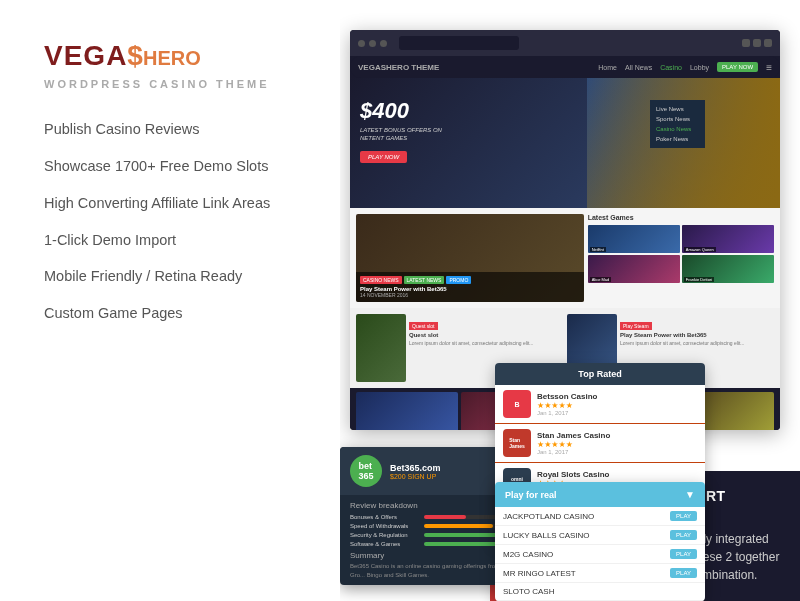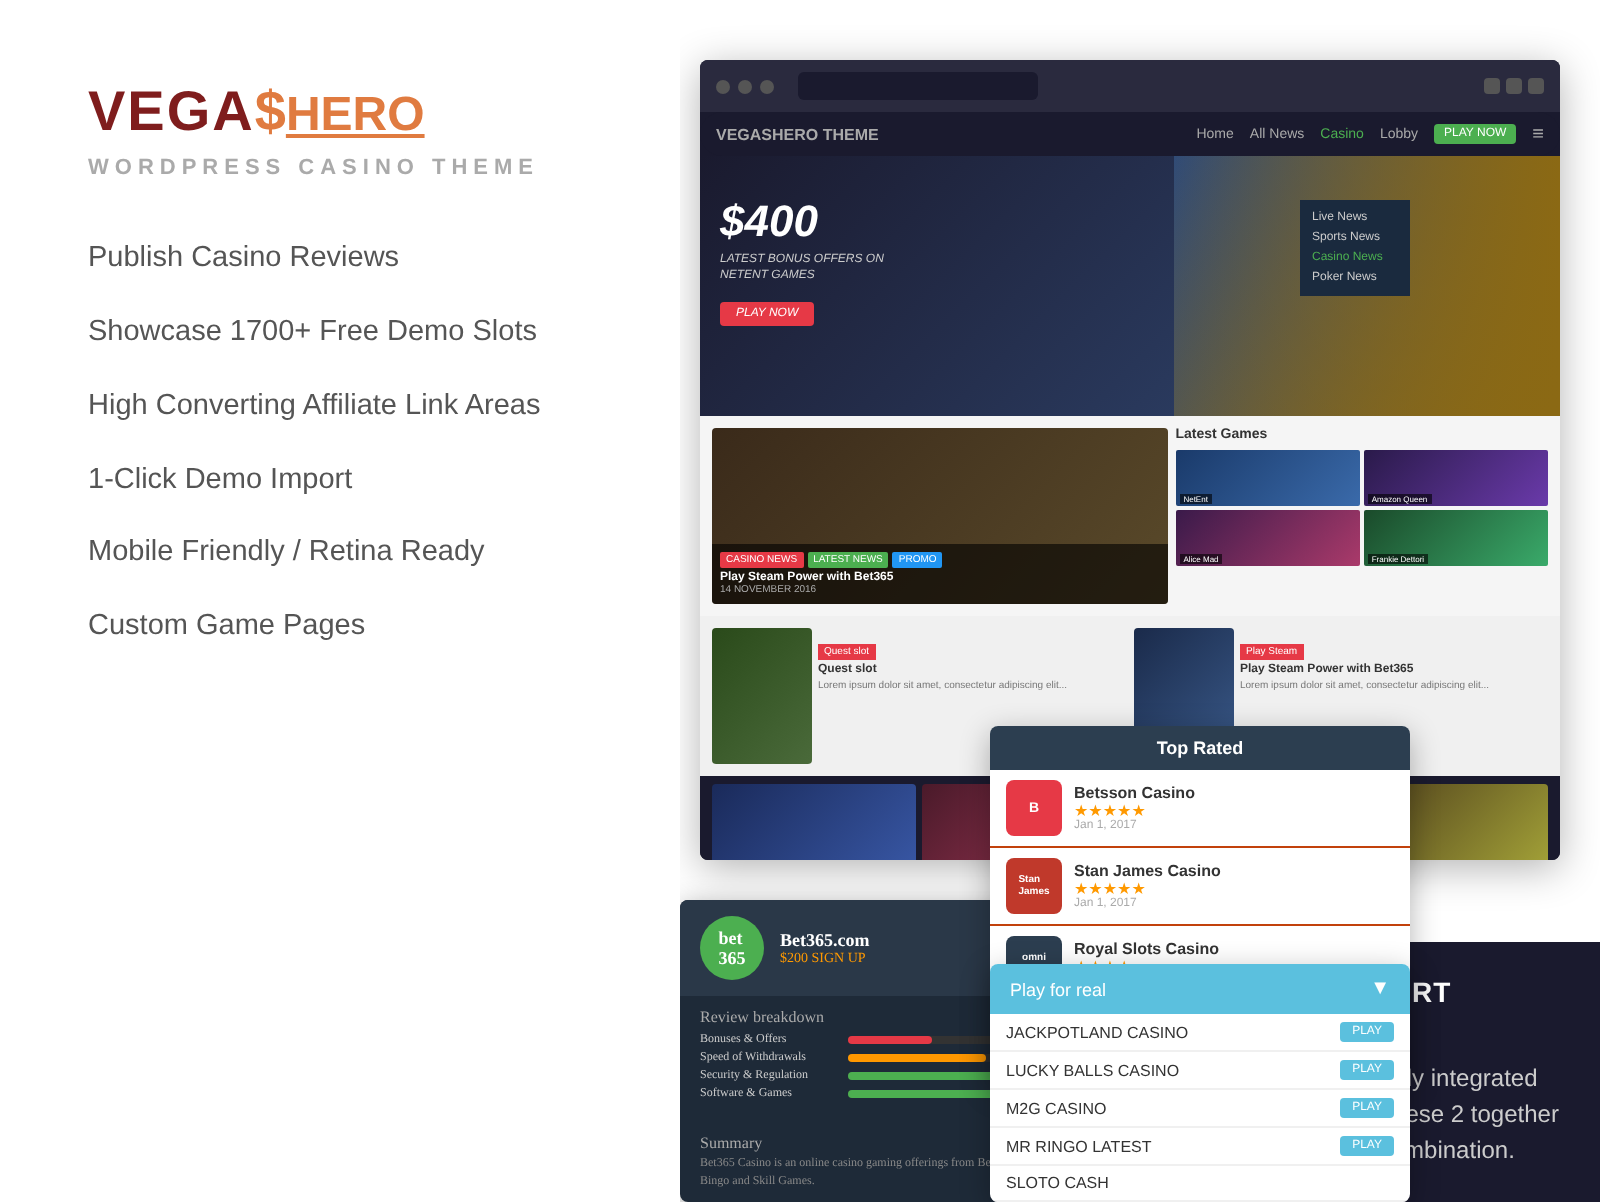--- a/index.html
+++ b/index.html
@@ -31,24 +31,23 @@
       font-weight: 700;
       color: #7f1d1d;
       letter-spacing: 1px;
     }
     .logo-dollar {
       font-size: 28px;
       font-weight: 700;
       color: #e07b40;
     }
     .logo-hero {
-      font-size: 24px;
+      font-size: 20px;
       font-weight: 700;
       color: #e07b40;
-      text-decoration: underline;
     }
     .logo-subtitle {
       font-size: 11px;
       font-weight: 600;
       color: #aaa;
       letter-spacing: 3px;
       margin-bottom: 30px;
     }
 
     .feature-list {
@@ -360,28 +359,27 @@
     }
     .casino-game-card:nth-child(1) { background: linear-gradient(135deg, #1a2a5a, #3a5aaa); }
     .casino-game-card:nth-child(2) { background: linear-gradient(135deg, #4a1a2a, #aa3a5a); }
     .casino-game-card:nth-child(3) { background: linear-gradient(135deg, #2a4a1a, #5aaa3a); }
     .casino-game-card:nth-child(4) { background: linear-gradient(135deg, #4a3a1a, #aaaa3a); }
 
     
     .casino-review-card {
       position: absolute;
       left: 0;
-      bottom: 0;
+      bottom: 16px;
       width: 200px;
       background: #1e2a38;
       border-radius: 4px;
       overflow: hidden;
       box-shadow: 0 4px 15px rgba(0,0,0,0.4);
       z-index: 20;
-      font-family: Liberation Serif, serif;
     }
     .review-header {
       background: #2a3848;
       padding: 8px 10px;
       display: flex;
       align-items: center;
       gap: 8px;
     }
     .review-logo {
       width: 32px;
@@ -438,21 +436,21 @@
       background: #4caf50;
     }
     .review-bar-fill.low { background: #e63946; width: 40%; }
     .review-bar-fill.med { background: #ff9800; width: 65%; }
     .review-bar-fill.high { background: #4caf50; width: 85%; }
     .review-bar-fill.full { background: #4caf50; width: 90%; }
 
     .review-summary-title {
       font-size: 8px;
       color: #aaa;
-      margin-top: 17px;
+      margin-top: 4px;
       margin-bottom: 2px;
     }
     .review-summary-text {
       font-size: 6px;
       color: #888;
       line-height: 1.4;
     }
 
     
     .top-rated-card {
@@ -525,21 +523,21 @@
       border-radius: 4px;
       overflow: hidden;
       box-shadow: 0 4px 15px rgba(0,0,0,0.3);
       z-index: 30;
     }
     .play-real-btn {
       background: #5bc0de;
       color: #fff;
       padding: 7px 10px;
       font-size: 9px;
-      font-weight: 400;
+      font-weight: 700;
       display: flex;
       align-items: center;
       justify-content: space-between;
     }
     .play-real-arrow {
       font-size: 10px;
     }
     .play-real-item {
       display: flex;
       align-items: center;

